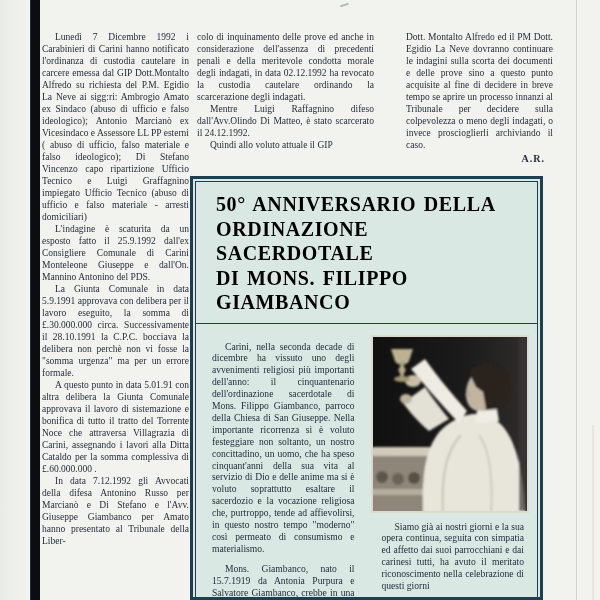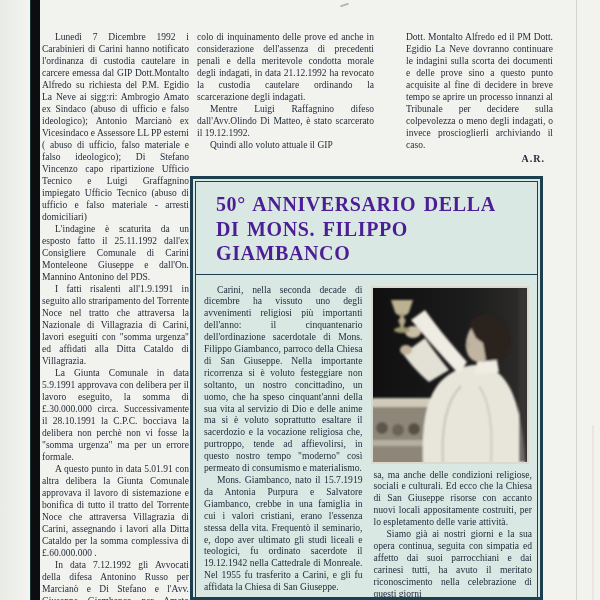--- a/index.html
+++ b/index.html
@@ -29,64 +29,64 @@
   .byline{text-align:right;font-weight:bold;font-size:10px;letter-spacing:1px;
     padding-right:8px;margin-top:2px;}
 
   
   .article-box{position:absolute;left:190px;top:176px;width:353px;height:424px;
     background:#d9e8e3;border:3px solid #1c4050;box-sizing:border-box;overflow:hidden;}
   .box-inner{position:absolute;top:2px;left:2px;right:2px;bottom:-12px;
     border:1px solid #1c4050;}
   .headline{
     font-size:20px;line-height:24.5px;font-weight:bold;letter-spacing:.6px;word-spacing:2px;
-    color:#4c1d95;padding:10px 14px 8px 20px;border-bottom:1px solid #1c4050;
+    color:#000000;padding:10px 14px 8px 20px;border-bottom:1px solid #1c4050;
   }
   .article-cols{display:flex;gap:11px;padding:9px 5px 0 8px;}
   .art-col{width:162px;font-size:9.6px;line-height:11.9px;}
-  .art-col p{margin:0;text-align:justify;text-indent:13px;}
+  .art-col p{margin:8px;text-align:justify;text-indent:13px;}
   .art-col p.cont{text-indent:0;}
 
   .photo{width:158px;height:178px;margin:2px 0 5px -3px;
     border:2px solid #ddd9ce;box-sizing:border-box;background:#141414;}
   .photo svg{display:block;width:100%;height:100%;}
 </style>
 </head>
 <body>
 
 <div class="left-margin"></div>
 <div class="black-bar"></div>
 <div class="fold-line"></div>
 <div class="pink-streak"></div>
 <div class="speck"></div>
 
 <div class="col-left bodytext">
   <p>Lunedì 7 Dicembre 1992 i Carabinieri di Carini hanno notificato l'ordinanza di custodia cautelare in carcere emessa dal GIP Dott.Montalto Alfredo su richiesta del P.M. Egidio La Neve ai sigg:ri: Ambrogio Amato ex Sindaco (abuso di ufficio e falso ideologico); Antonio Marcianò ex Vicesindaco e Assessore LL PP esterni ( abuso di ufficio, falso materiale e falso ideologico); Di Stefano Vincenzo capo ripartizione Ufficio Tecnico e Luigi Graffagnino impiegato Ufficio Tecnico (abuso di ufficio e falso materiale - arresti domiciliari)</p>
-  <p>L'indagine è scaturita da un esposto fatto il 25.11.1992 dall'ex Consigliere Comunale di Carini Monteleone Giuseppe e dall'On. Mannino Antonino del PDS.</p>
-  <p>I fatti risalenti all'1.9.1991 in seguito allo straripamento del Torrente Noce nel tratto che attraversa la Nazionale di Villagrazia di Carini, lavori eseguiti con "somma urgenza" ed affidati alla Ditta Cataldo di Villagrazia.</p>
+  <p>L'indagine è scaturita da un esposto fatto il 25.9.1992 dall'ex Consigliere Comunale di Carini Monteleone Giuseppe e dall'On. Mannino Antonino del PDS.</p>
   <p>La Giunta Comunale in data 5.9.1991 approvava con delibera per il lavoro eseguito, la somma di £.30.000.000 circa. Successivamente il 28.10.1991 la C.P.C. bocciava la delibera non perchè non vi fosse la "somma urgenza" ma per un errore formale.</p>
   <p>A questo punto in data 5.01.91 con altra delibera la Giunta Comunale approvava il lavoro di sistemazione e bonifica di tutto il tratto del Torrente Noce che attraversa Villagrazia di Carini, assegnando i lavori alla Ditta Cataldo per la somma complessiva di £.60.000.000 .</p>
   <p>In data 7.12.1992 gli Avvocati della difesa Antonino Russo per Marcianò e Di Stefano e l'Avv. Giuseppe Giambanco per Amato hanno presentato al Tribunale della Liber-</p>
 </div>
 
 <div class="col-mid bodytext">
-  <p class="cont">colo di inquinamento delle prove ed anche in considerazione dell'assenza di precedenti penali e della meritevole condotta morale degli indagati, in data 21.12.1992 ha revocato la custodia cautelare ordinando la scarcerazione degli indagati.</p>
-  <p>Mentre Luigi Raffagnino difeso dall'Avv.Olindo Di Matteo, è stato scarcerato il 19.12.1992.</p>
+  <p class="cont">colo di inquinamento delle prove ed anche in considerazione dell'assenza di precedenti penali e della meritevole condotta morale degli indagati, in data 02.12.1992 ha revocato la custodia cautelare ordinando la scarcerazione degli indagati.</p>
+  <p>Mentre Luigi Raffagnino difeso dall'Avv.Olindo Di Matteo, è stato scarcerato il 24.12.1992.</p>
   <p>Quindi allo voluto attuale il GIP</p>
 </div>
 
 <div class="col-righttop bodytext">
   <p class="cont">Dott. Montalto Alfredo ed il PM Dott. Egidio La Neve dovranno continuare le indagini sulla scorta dei documenti e delle prove sino a questo punto acquisite al fine di decidere in breve tempo se aprire un processo innanzi al Tribunale per decidere sulla colpevolezza o meno degli indagati, o invece proscioglierli archiviando il caso.</p>
   <div class="byline">A.R.</div>
 </div>
 
 <div class="article-box">
   <div class="box-inner">
     <div class="headline">
       <div>50° ANNIVERSARIO DELLA</div>
+      <div>ORDINAZIONE SACERDOTALE</div>
       <div>DI MONS. FILIPPO GIAMBANCO</div>
     </div>
     <div class="article-cols">
       <div class="art-col">
         <p>Carini, nella seconda decade di dicembre ha vissuto uno degli avvenimenti religiosi più importanti dell'anno: il cinquantenario dell'ordinazione sacerdotale di Mons. Filippo Giambanco, parroco della Chiesa di San Giuseppe. Nella importante ricorrenza si è voluto festeggiare non soltanto, un nostro concittadino, un uomo, che ha speso cinquant'anni della sua vita al servizio di Dio e delle anime ma si è voluto soprattutto esaltare il sacerdozio e la vocazione religiosa che, purtroppo, tende ad affievolirsi, in questo nostro tempo "moderno" così permeato di  consumismo e materialismo.</p>
         <p>Mons. Giambanco, nato il 15.7.1919 da Antonia Purpura e Salvatore Giambanco, crebbe in una famiglia in cui i valori cristiani, erano l'essenza stessa della vita. Frequentò il seminario, e, dopo aver ultimato gli studi liceali e teologici, fu ordinato sacerdote il 19.12.1942 nella Cattedrale di Monreale. Nel 1955 fu trasferito a Carini, e gli fu affidata la Chiesa di San Giuseppe.</p>
       </div>
       <div class="art-col">
         <div class="photo">
           <svg viewBox="0 0 154 174" preserveAspectRatio="none" aria-hidden="true">
@@ -128,18 +128,17 @@
               <path d="M98 32 C112 22 130 26 136 40 C140 52 137 64 129 70 L110 74 C102 64 96 46 98 32 Z" fill="#29231d"></path>
               <path d="M98 40 C93 48 91 58 95 67 C99 74 107 76 113 72 L110 55 L103 50 Z" fill="#c1b5a2"></path>
               <path d="M96 52 L92 58 L97 60 Z" fill="#b3a793"></path>
 
               <path d="M104 74 L124 72 L126 84 L102 86 Z" fill="#efece3"></path>
 
               <rect x="146" y="0" width="8" height="174" fill="#3a3937" opacity="0.7"></rect>
             </g>
           </svg>
         </div>
-        <p class="cont">sa, ma anche delle condizioni religiose, sociali e culturali. Ed ecco che la Chiesa di San Giuseppe risorse con accanto nuovi locali appositamente costruiti, per lo espletamento delle varie attività.</p>
         <p>Siamo già ai nostri giorni e la sua opera continua, seguita con simpatia ed affetto dai suoi parrocchiani e dai carinesi tutti, ha avuto il meritato riconoscimento nella celebrazione di questi giorni</p>
       </div>
     </div>
   </div>
 </div>
 
 </body></html>

